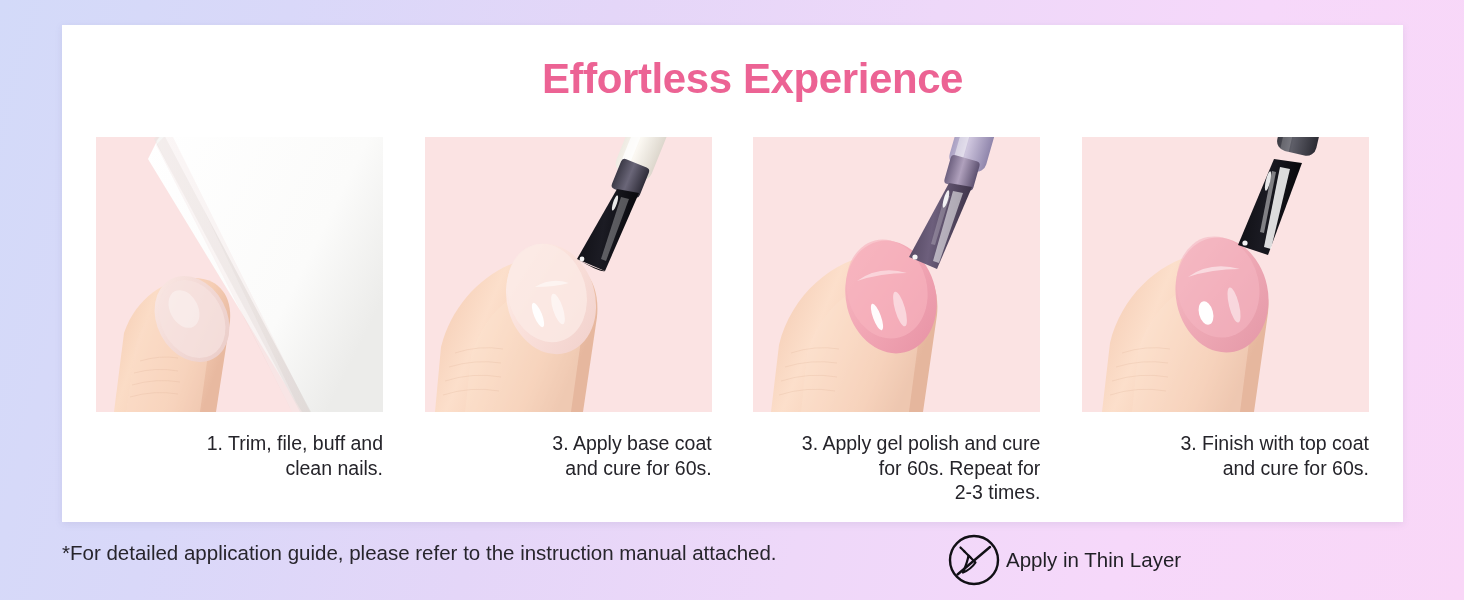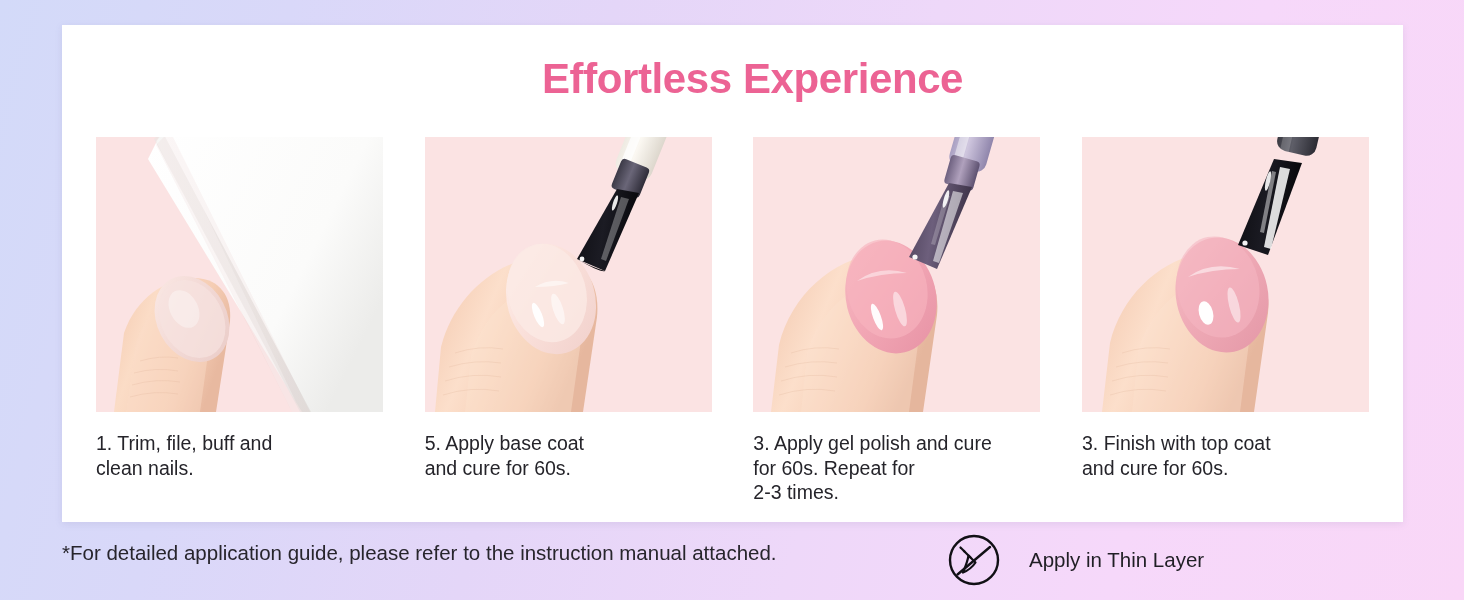--- a/index.html
+++ b/index.html
@@ -54,21 +54,21 @@
 
   .photo {
     position: relative;
     width: 287px; height: 275px;
     background: #fbe3e3;
     overflow: hidden;
   }
 
   .caption {
     margin-top: 19px;
-    text-align: left;
+    text-align: right;
     font-size: 19.5px;
     line-height: 24.5px;
     color: #25242a;
     font-family: "Liberation Sans", sans-serif;
     white-space: pre-line;
   }
 
   
   #footer {
     position: absolute;
@@ -81,21 +81,21 @@
     position: absolute;
     left: 62px; top: 17px;
     font-size: 20.5px;
     color: #27252c;
     font-family: "Liberation Sans", sans-serif;
   }
   .badge {
     position: absolute;
     display: flex;
     align-items: center;
-    gap: 29px;
+    gap: 6px;
     top: 10px;
   }
   #badge-thin { left: 948px; }
   #badge-uv   { left: 1203px; }
   .badge-icon { width: 52px; height: 52px; flex: 0 0 52px; }
   .badge-label {
     font-size: 20.5px;
     color: #201f25;
     font-family: "Liberation Sans", sans-serif;
     white-space: nowrap;
@@ -222,21 +222,21 @@
               <rect x="186" y="24" width="30" height="32" rx="4" fill="url(#neck2)"></rect>
             </g>
 
             <path d="M192 52 L214 56 L180 134 L152 122 Z" fill="url(#brush2)"></path>
             <path d="M180 134 q-14 -4 -28 -12 q24 14 28 12 Z" fill="#0a0a0e"></path>
             <path d="M196 60 L204 62 L181 124 L176 122 Z" fill="#ffffff" opacity="0.30"></path>
             <ellipse cx="190" cy="66" rx="2" ry="8" transform="rotate(18 190 66)" fill="#ffffff" opacity="0.9"></ellipse>
             <ellipse cx="157" cy="122" rx="2.4" ry="2.4" fill="#ffffff" opacity="0.95"></ellipse>
           </svg>
         </div>
-        <div class="caption">5. Apply base coat
+        <div class="caption">3. Apply base coat
 and cure for 60s.</div>
       </div>
 
       <div class="step">
         <div class="photo">
           <svg width="287" height="275" viewBox="0 0 287 275">
             <defs>
               <linearGradient id="skin3" x1="0" y1="0" x2="1" y2="0.4">
                 <stop offset="0" stop-color="#f1c5ab"></stop>
                 <stop offset="0.4" stop-color="#fcdfcb"></stop>

